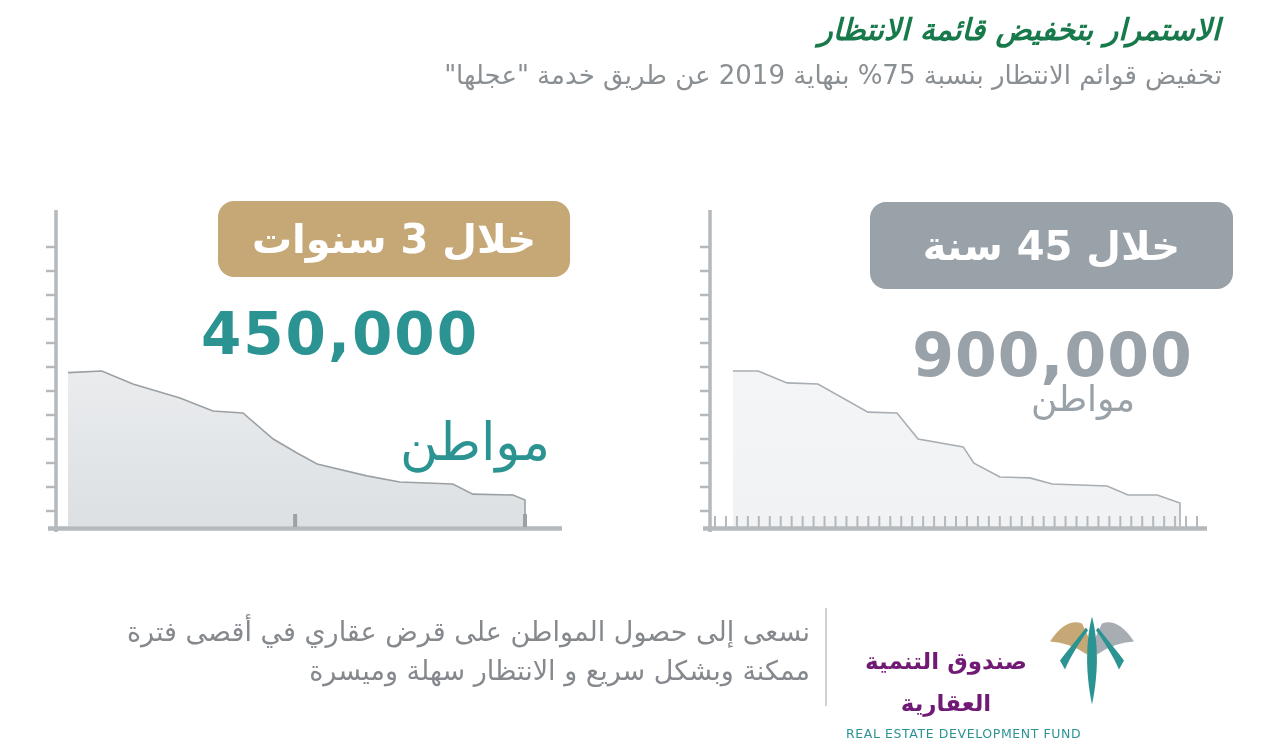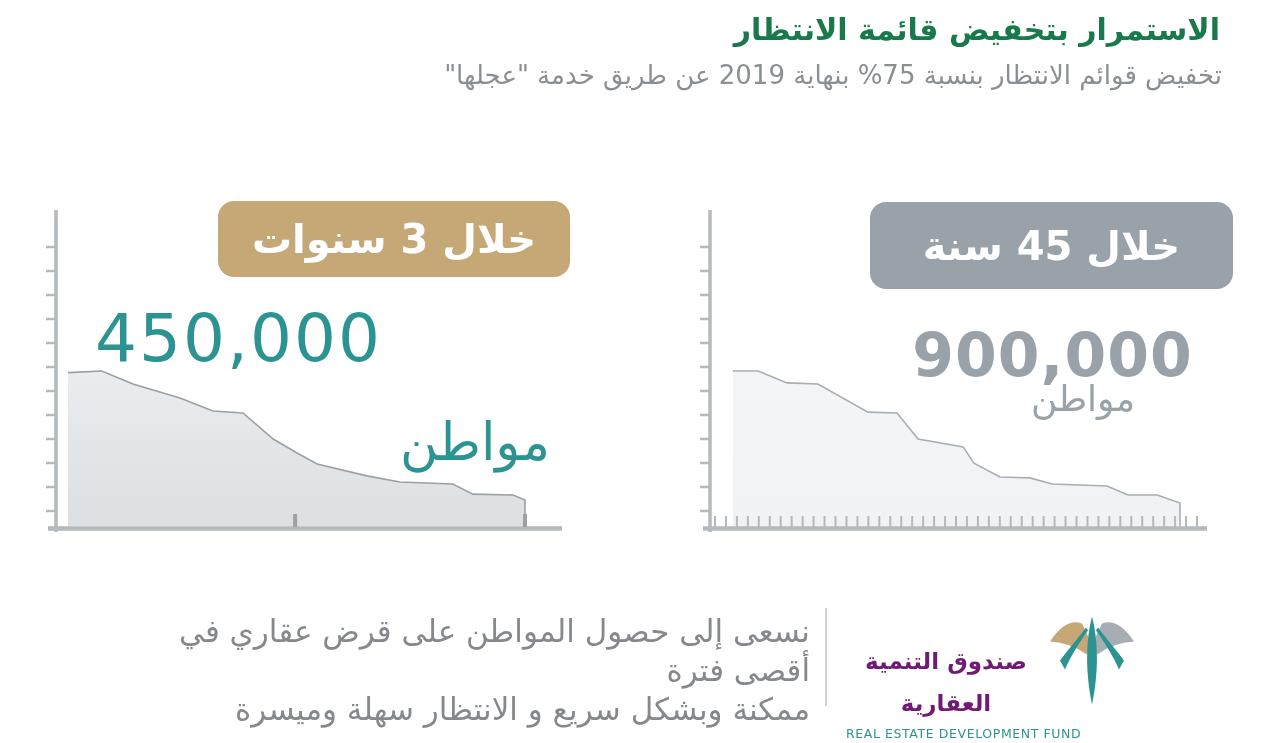--- a/index.html
+++ b/index.html
@@ -1,46 +1,46 @@
 <!DOCTYPE html>
 <html lang="ar"><head>
 <meta charset="utf-8">
 <style>
   html,body{margin:0;padding:0;background:#fff;}
   body{font-family:"DejaVu Sans",sans-serif;}
   .stage{position:relative;width:1270px;height:743px;background:#ffffff;overflow:hidden;}
 
   
   .title{position:absolute;top:12px;right:50px;width:900px;text-align:right;direction:rtl;
-         font-size:30px;font-weight:700;color:#18794b;letter-spacing:0;}
+         font-size:30px;font-weight:700;color:#18794b;letter-spacing:0;font-style:italic;}
   .subtitle{position:absolute;top:60px;right:48px;width:900px;text-align:right;direction:rtl;
          font-size:26px;font-weight:400;color:#8a8f93;}
 
   
   svg.canvas{position:absolute;left:0;top:0;}
 
   
   .badge{position:absolute;border-radius:16px;color:#ffffff;font-weight:700;font-size:40px;
          display:flex;align-items:center;justify-content:center;direction:rtl;}
   .badge.left{left:218px;top:201px;width:352px;height:76px;background:#c6a877;}
   .badge.right{left:870px;top:202px;width:363px;height:87px;background:#9aa2a9;}
 
   
-  .value-left{position:absolute;left:95px;top:300px;width:490px;
-         font-size:66px;font-weight:400;color:#2b9492;letter-spacing:2px;}
+  .value-left{position:absolute;left:95px;top:300px;width:490px;text-align:center;
+         font-size:58px;font-weight:700;color:#2b9492;letter-spacing:2px;}
   .unit-left{position:absolute;left:360px;top:412px;width:230px;text-align:center;direction:rtl;
          font-size:52px;font-weight:400;color:#2b9492;}
   .value-right{position:absolute;left:880px;top:320px;width:345px;text-align:center;
          font-size:60px;font-weight:800;color:#9aa2a9;letter-spacing:1px;}
   .unit-right{position:absolute;left:950px;top:378px;width:266px;text-align:center;direction:rtl;
          font-size:36px;font-weight:400;color:#9aa2a9;}
 
   
   .mission{position:absolute;left:100px;top:612px;width:710px;text-align:right;direction:rtl;
-         font-size:31px;line-height:39px;color:#85898d;}
+         font-size:27px;line-height:39px;color:#85898d;}
   .divider{position:absolute;left:825px;top:608px;width:2px;height:98px;background:#cfd1d3;}
   .logo-text{position:absolute;left:846px;top:640px;width:200px;text-align:center;}
   .logo-ar{font-size:23px;font-weight:700;color:#701a75;direction:rtl;line-height:42px;}
   .logo-en{font-size:12.5px;color:#2b9492;letter-spacing:0.6px;margin-top:2px;white-space:nowrap;}
   .logo-mark{position:absolute;left:1042px;top:610px;width:100px;height:98px;}
 </style>
 </head>
 <body>
 
 <div class="stage">

